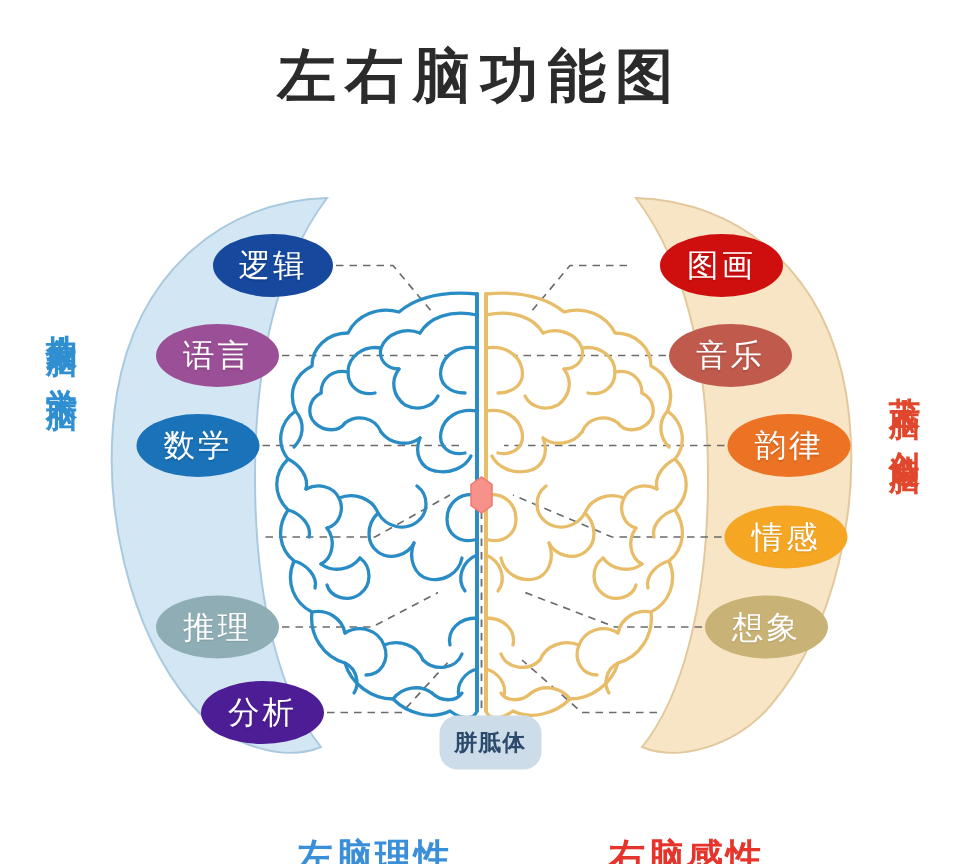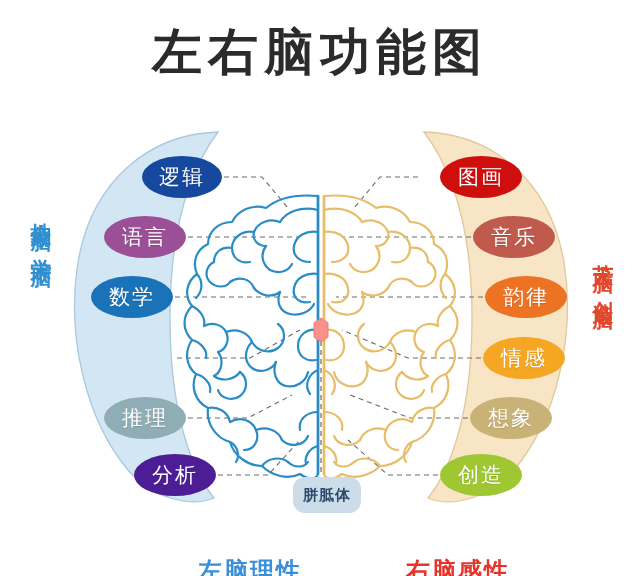--- a/index.html
+++ b/index.html
@@ -22,21 +22,21 @@
     height: 576px;
   }
 
   
   #title {
     position: absolute;
     left: 0;
     top: 22px;
     width: 640px;
     text-align: center;
-    font-size: 50px;
+    font-size: 39px;
     font-weight: 600;
     letter-spacing: 6px;
     color: #2b2b2b;
     font-family: "DejaVu Sans", "Liberation Sans", sans-serif;
     line-height: 60px;
     white-space: nowrap;
   }
 
   
   #art {
@@ -284,34 +284,31 @@
   <div class="pill" style="left: 104px; top: 397px; width: 82px; height: 42px; background: rgb(143, 173, 180); align-items: center;">
       <span>推理</span>
     </div>
   <div class="pill" style="left: 134px; top: 454px; width: 82px; height: 42px; background: #4c1d95;">
       <span>分析</span>
     </div>
 
   <div class="pill" style="left: 440px; top: 156px; width: 82px; height: 42px; background: rgb(207, 14, 14); align-items: center;">
       <span>图画</span>
     </div>
-  <div class="pill" style="left: 473px; top: 216px; width: 82px; height: 42px; background: rgb(191, 90, 76);">
+  <div class="pill" style="left: 446px; top: 216px; width: 82px; height: 42px; background: rgb(191, 90, 76);">
       <span>音乐</span>
     </div>
   <div class="pill" style="left: 485px; top: 276px; width: 82px; height: 42px; background: rgb(236, 114, 36);">
       <span>韵律</span>
     </div>
   <div class="pill" style="left: 483px; top: 337px; width: 82px; height: 42px; background: rgb(245, 166, 35);">
       <span>情感</span>
     </div>
   <div class="pill" style="left: 470px; top: 397px; width: 82px; height: 42px; background: rgb(201, 178, 117);">
       <span>想象</span>
     </div>
-  <div class="pill" style="left: 440px; top: 454px; width: 82px; height: 42px; background: rgb(159, 199, 49);">
-      <span>创造</span>
-    </div>
 
   <div id="cc-label">胼胝体</div>
 
   <div class="bottom-caption" id="bottom-left" style="color: rgb(58, 143, 216);">左脑理性</div>
   <div class="bottom-caption" id="bottom-right" style="color: rgb(229, 52, 43); margin-left: 40px;">右脑感性</div>
 
 </div>
 
 </body></html>

